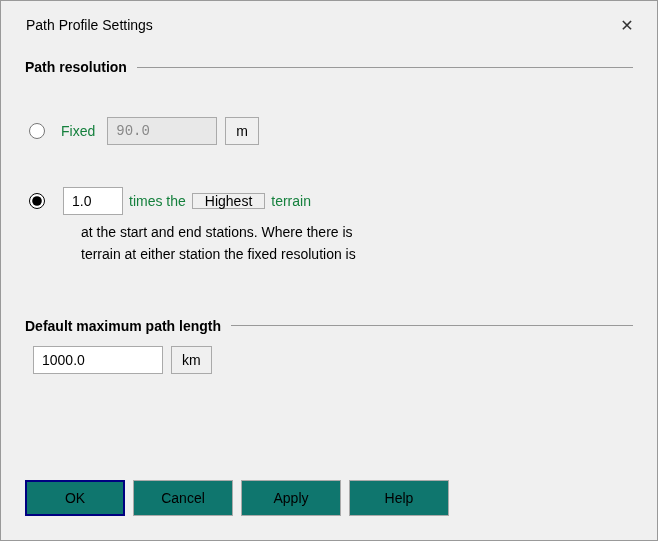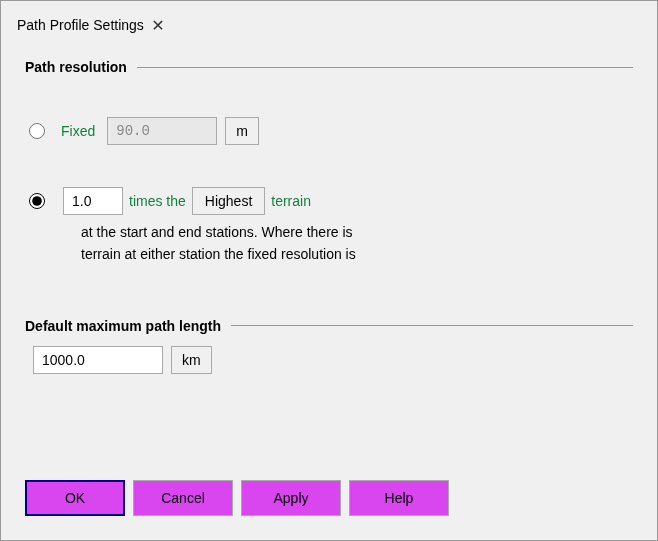--- a/index.html
+++ b/index.html
@@ -26,22 +26,23 @@
       display: flex;
       flex-direction: column;
       box-shadow: 2px 2px 8px rgba(0,0,0,0.3);
     }
 
     .title-bar {
       background: #f0f0f0;
       padding: 10px 16px 8px 16px;
       display: flex;
       align-items: center;
-      justify-content: flex-start;
+      justify-content: space-between;
       border-bottom: none;
+      margin-left: 9px;
     }
 
     .title-bar-text {
       font-size: 14px;
       font-weight: normal;
       color: #000;
     }
 
     .close-btn {
       width: 28px;
@@ -130,21 +131,21 @@
       gap: 6px;
       margin-bottom: 6px;
     }
 
     .dropdown-btn {
       border: 1px solid #aaa;
       background: #f0f0f0;
       padding: 4px 12px;
       font-size: 14px;
       cursor: pointer;
-      height: 28px;
+      height: 16px;
       display: flex;
       align-items: center;
       justify-content: center;
       font-family: inherit;
     }
 
     .description-text {
       color: #000;
       font-size: 14px;
       margin-left: 56px;
@@ -170,21 +171,21 @@
       justify-content: flex-start;
       gap: 8px;
       padding: 10px 0 8px 0;
       border-top: none;
     }
 
     .dialog-btn {
       min-width: 100px;
       height: 36px;
       border: 1px solid #aaa;
-      background: #d946ef;
+      background: #0f766e;
       font-size: 14px;
       cursor: pointer;
       font-family: inherit;
       padding: 0 16px;
     }
 
     .dialog-btn.ok-btn {
       border: 2px solid #000080;
     }
 

